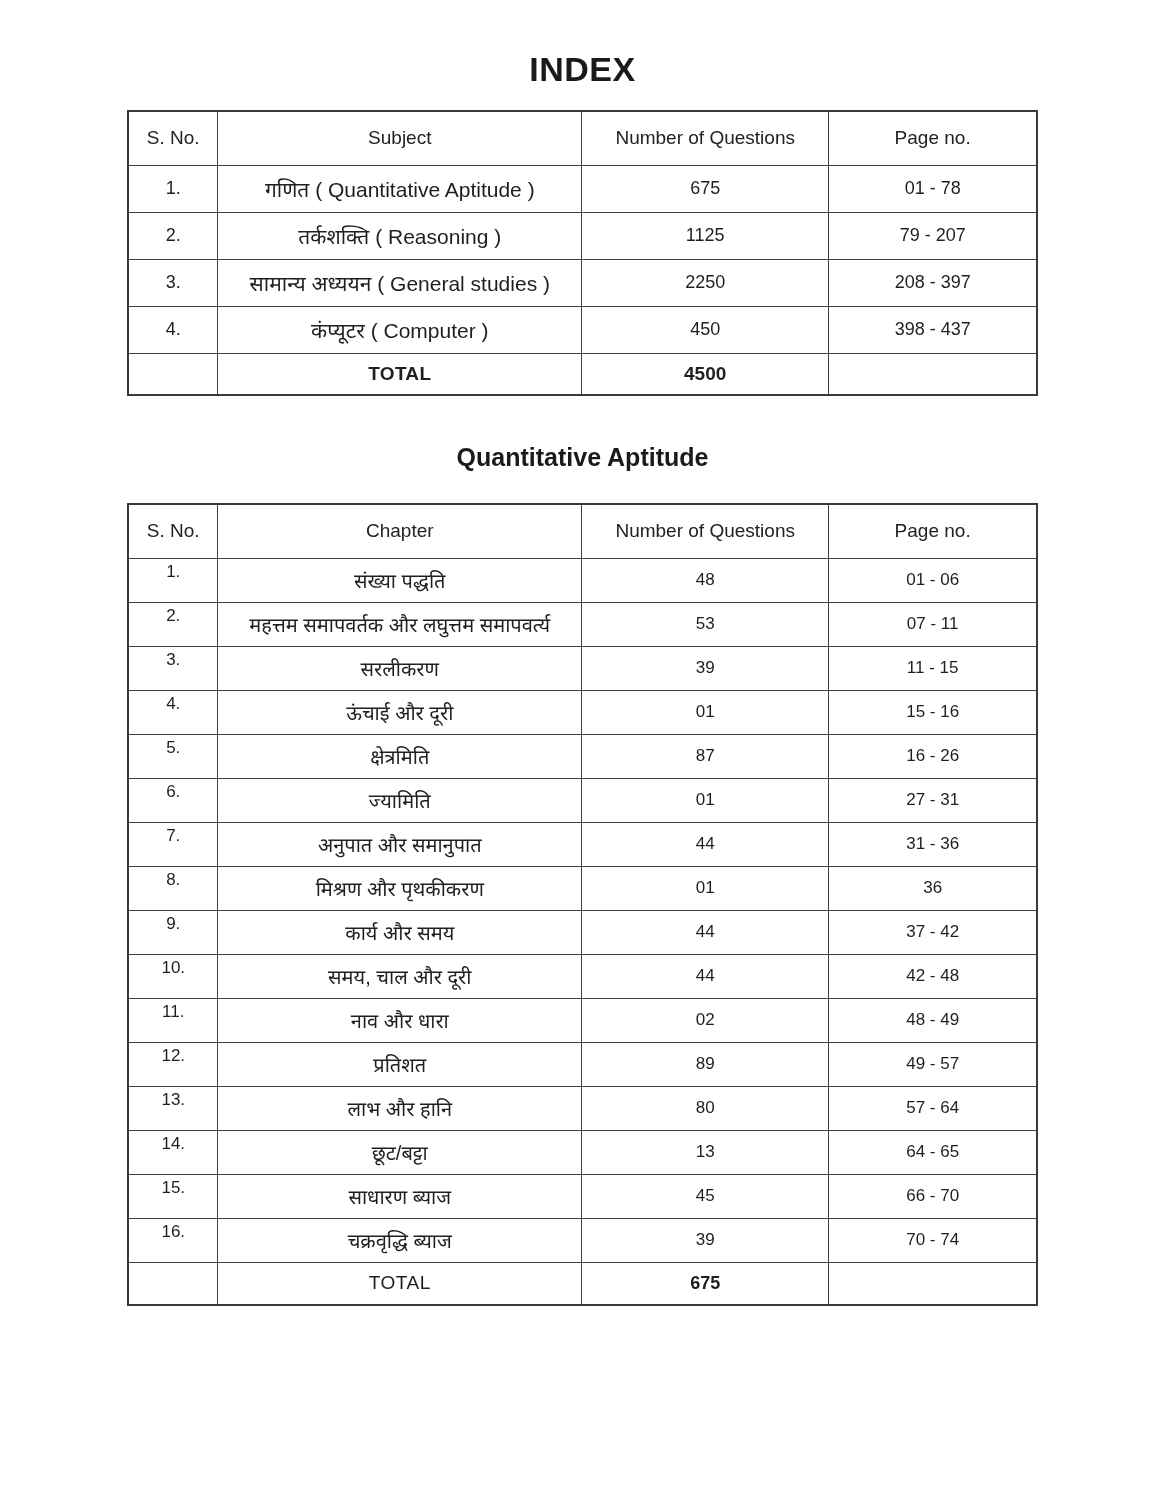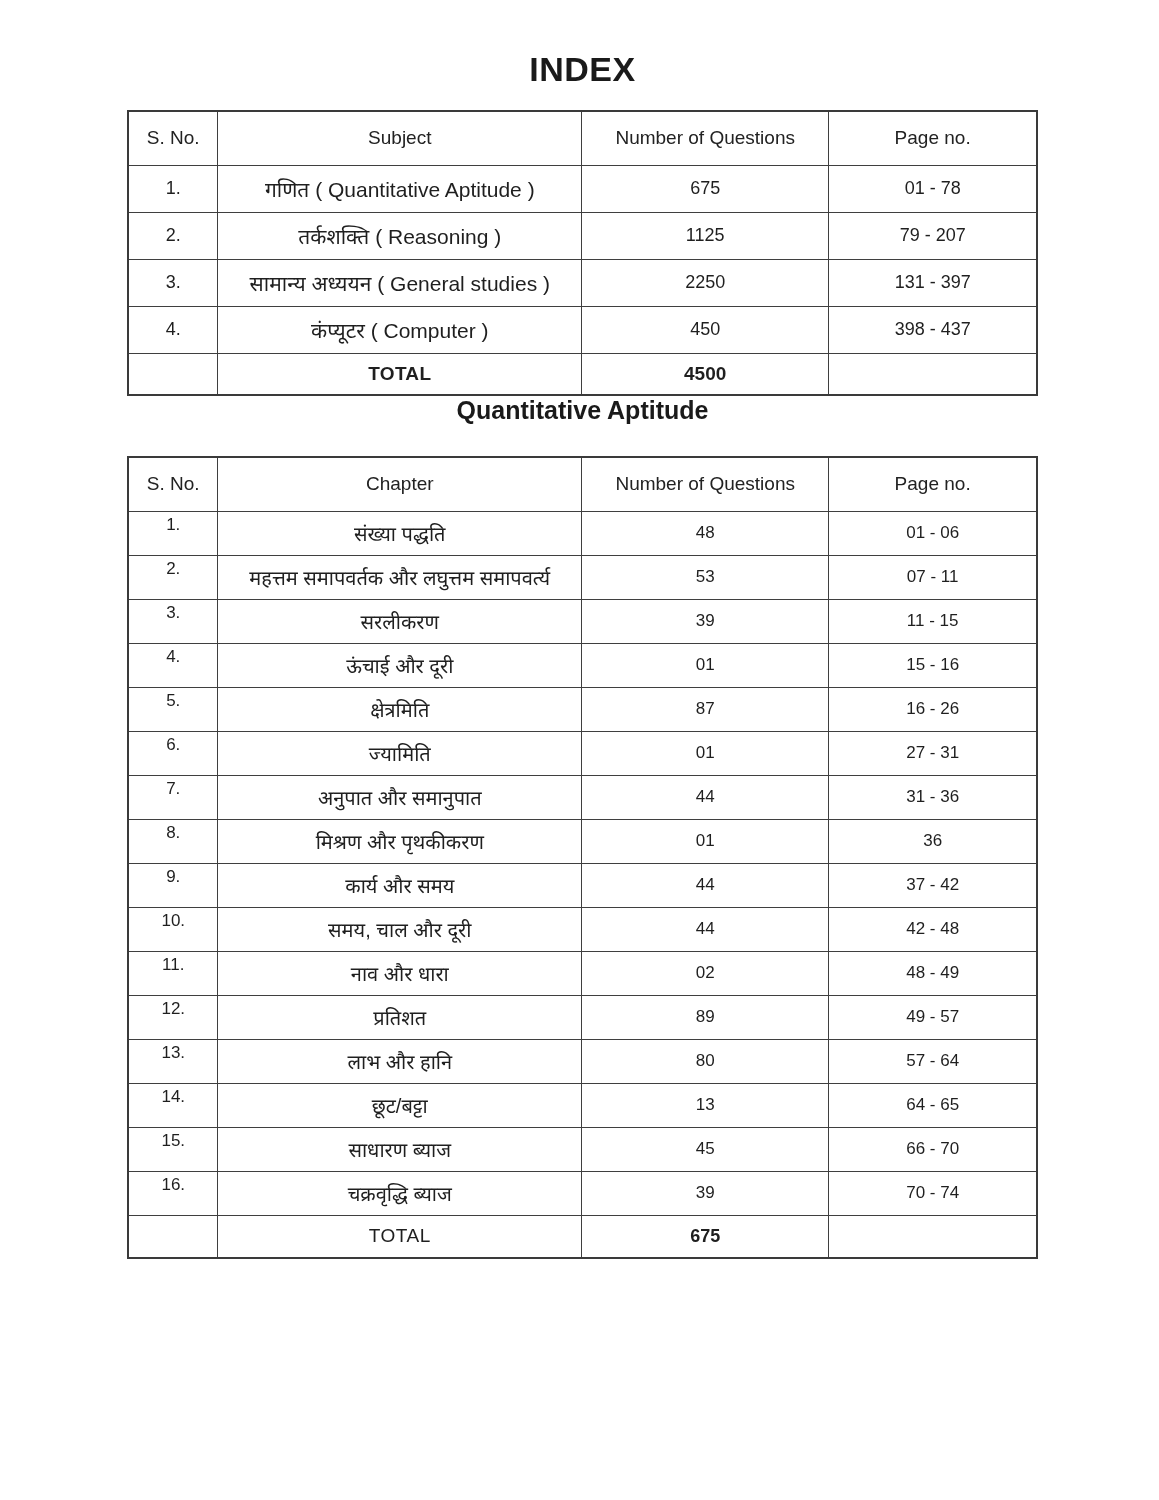--- a/index.html
+++ b/index.html
@@ -28,20 +28,21 @@
     margin: 0;
     padding-top: 50px;
     padding-bottom: 21px;
   }
   .qa-title {
     text-align: center;
     font-size: 25px;
     font-weight: 700;
     color: #1a1a1a;
     margin: 0;
+    padding-top: 47px;
     padding-bottom: 31px;
   }
   table {
     width: 100%;
     border-collapse: collapse;
     table-layout: fixed;
     border: 2.5px solid #3a3a3a;
   }
   th, td {
     border: 1.7px solid #3f3f3f;
@@ -118,21 +119,21 @@
         <tr>
           <td class="sno">2.</td>
           <td class="name">तर्कशक्ति ( Reasoning )</td>
           <td class="qty">1125</td>
           <td class="pages">79 - 207</td>
         </tr>
         <tr>
           <td class="sno">3.</td>
           <td class="name">सामान्य अध्ययन ( General studies )</td>
           <td class="qty">2250</td>
-          <td class="pages">131 - 397</td>
+          <td class="pages">208 - 397</td>
         </tr>
         <tr>
           <td class="sno">4.</td>
           <td class="name">कंप्यूटर ( Computer )</td>
           <td class="qty">450</td>
           <td class="pages">398 - 437</td>
         </tr>
       </tbody>
     <tfoot>
       <tr>

